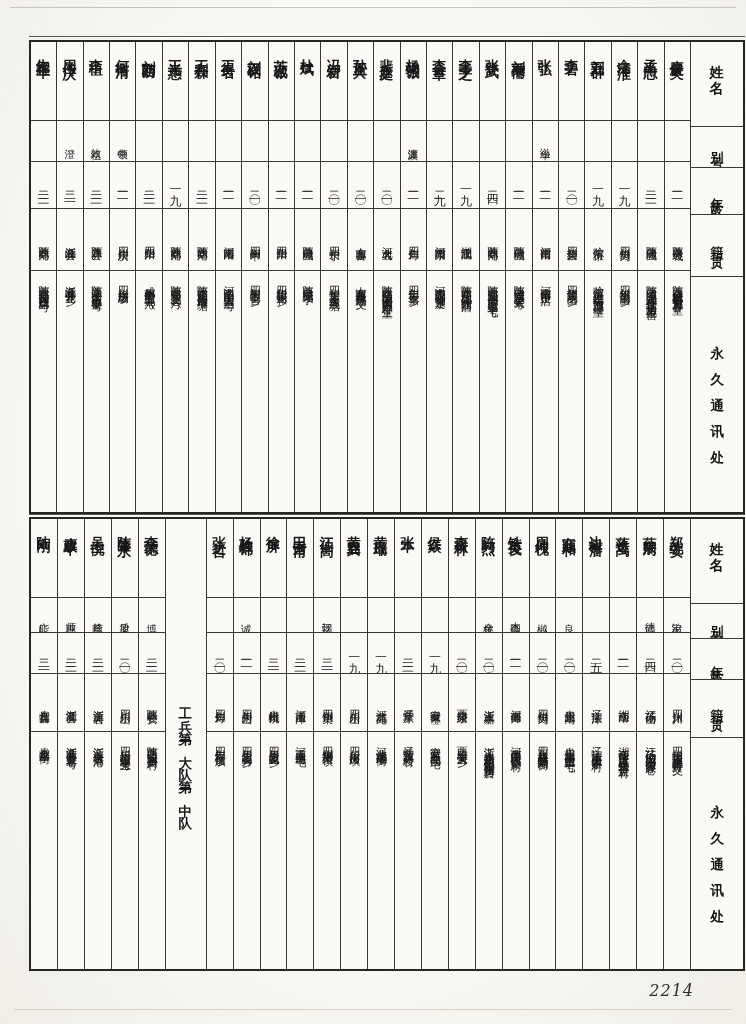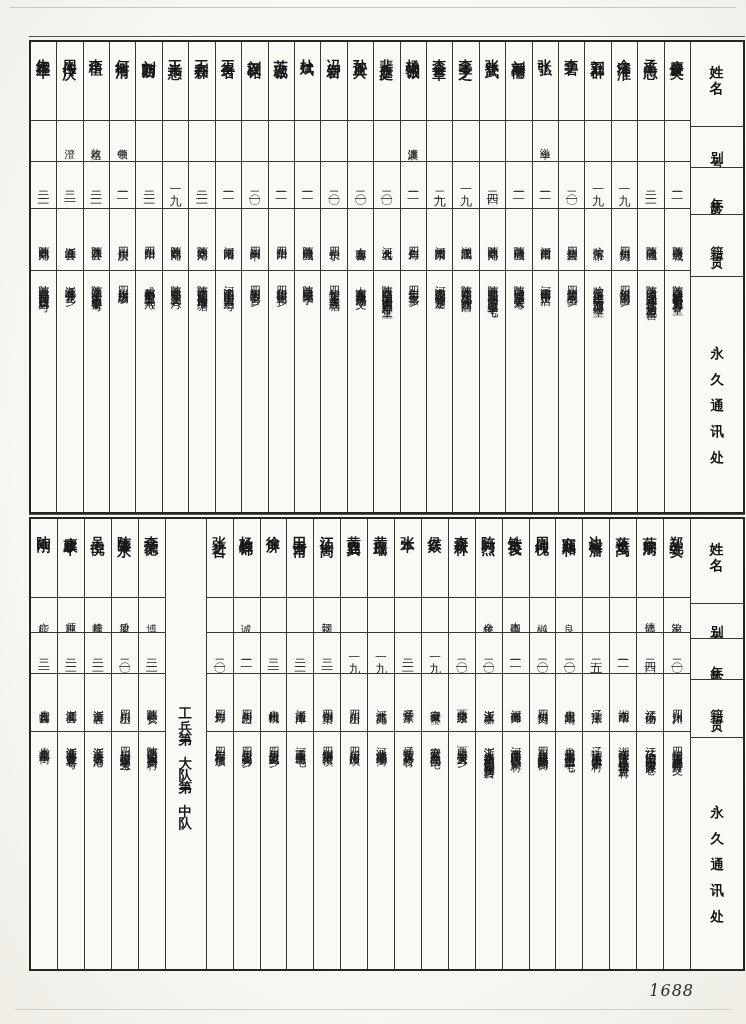--- a/index.html
+++ b/index.html
@@ -434,14 +434,14 @@
     <div class="cell c-alias">广能</div>
     <div class="cell c-age">二二</div>
     <div class="cell c-native">贵州盘县</div>
     <div class="cell c-address">贵州盘县平街</div>
   </div>
         </div>
     </div>
 
   </div>
 
-  <div class="page-number">1688</div>
+  <div class="page-number">2214</div>
 </div>
 
 </body></html>

